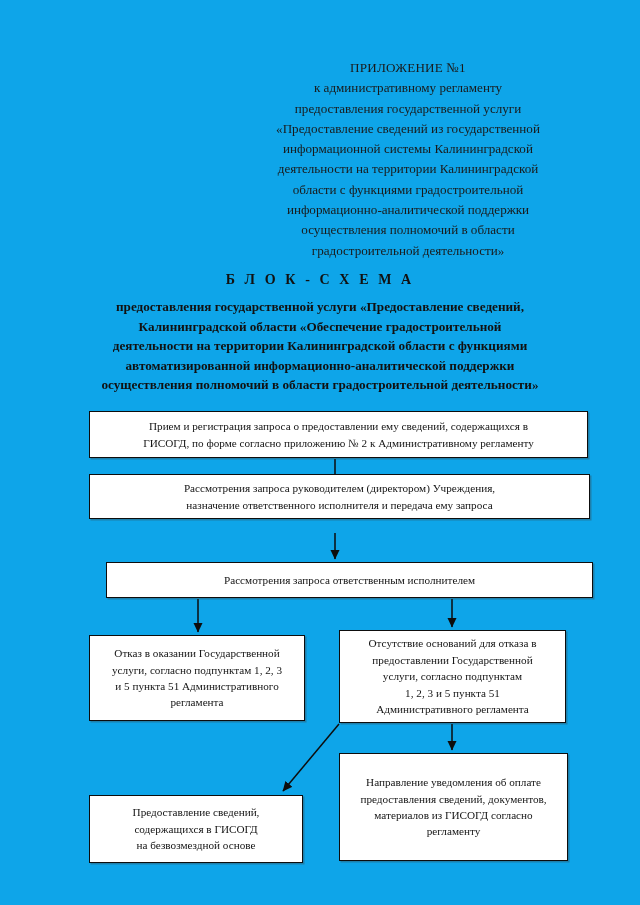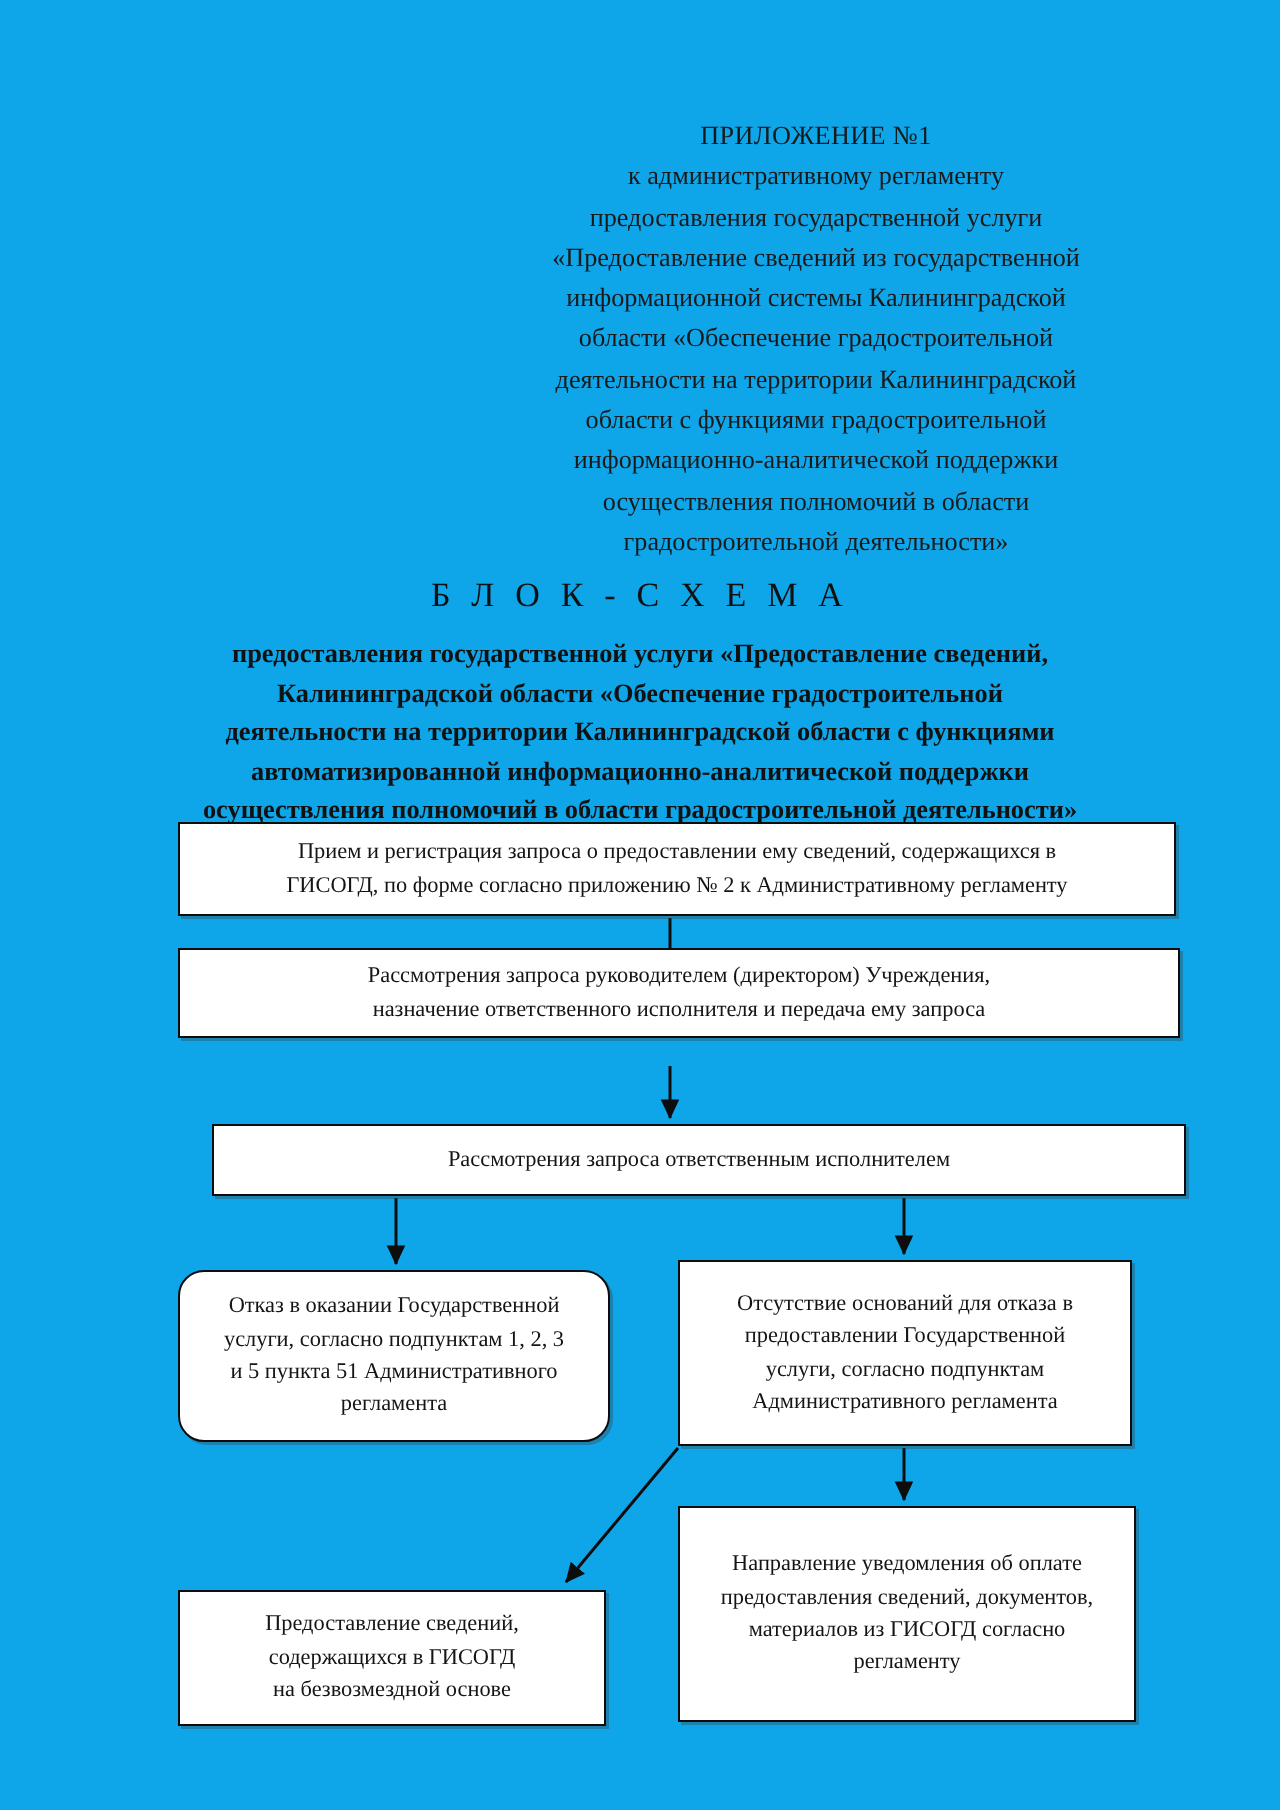--- a/index.html
+++ b/index.html
@@ -38,25 +38,24 @@
 
   
   #scheme-title-wrap {
     position: absolute;
     left: 14px;
     top: 272px;
     width: 612px;
     text-align: center;
   }
   #scheme-heading {
-    font-size: 17px;
-    font-weight: normal;
+    font-size: 14px;
+    font-weight: bold;
     letter-spacing: 3.1px;
     margin-bottom: 9px;
-    margin-top: 16px;
   }
   #scheme-subtitle {
     font-size: 13.2px;
     font-weight: bold;
     line-height: 19.6px;
   }
   #scheme-subtitle .line { white-space: nowrap; }
 
   
   #flow {
@@ -79,21 +78,21 @@
     line-height: 16.4px;
     padding: 2px 7px;
     color: #141414;
     box-shadow: 1.5px 1.5px 0 rgba(60,60,60,0.35);
   }
   .fbox .txt { width: 100%; }
 
   #box-1 { left: 89px;  top: 411px; width: 499px; height: 47px; }
   #box-2 { left: 89px;  top: 474px; width: 501px; height: 45px; }
   #box-3 { left: 106px;  top: 562px; width: 487px; height: 36px; }
-  #box-4 { left: 89px;  top: 635px; width: 216px; height: 86px; border-radius: 13px; }
+  #box-4 { left: 89px;  top: 635px; width: 216px; height: 86px; }
   #box-5 { left: 339px; top: 630px; width: 227px; height: 93px; }
   #box-6 { left: 89px;  top: 795px; width: 214px; height: 68px; }
   #box-7 { left: 339px; top: 753px; width: 229px; height: 108px; }
 
   svg#arrows {
     position: absolute;
     left: 0; top: 0;
     width: 640px; height: 905px;
     pointer-events: none;
   }
@@ -102,21 +101,20 @@
 <body>
 
 <div id="page">
 
   <div id="appendix-block">
     <div class="line" id="appendix-title">ПРИЛОЖЕНИЕ №1</div>
     <div class="line">к административному регламенту</div>
     <div class="line">предоставления государственной услуги</div>
     <div class="line">«Предоставление сведений из государственной</div>
     <div class="line">информационной системы Калининградской</div>
-    <div class="line">области «Обеспечение градостроительной</div>
     <div class="line">деятельности на территории Калининградской</div>
     <div class="line">области с функциями градостроительной</div>
     <div class="line">информационно-аналитической поддержки</div>
     <div class="line">осуществления полномочий в области</div>
     <div class="line">градостроительной деятельности»</div>
   </div>
 
   <div id="scheme-title-wrap">
     <div id="scheme-heading">Б Л О К - С Х Е М А</div>
     <div id="scheme-subtitle">
@@ -177,20 +175,21 @@
         <div>и 5 пункта 51 Административного</div>
         <div>регламента</div>
       </div>
     </div>
 
     <div class="fbox" id="box-5">
       <div class="txt">
         <div>Отсутствие оснований для отказа в</div>
         <div>предоставлении Государственной</div>
         <div>услуги, согласно подпунктам</div>
+        <div>1, 2, 3 и 5 пункта 51</div>
         <div>Административного регламента</div>
       </div>
     </div>
 
     <div class="fbox" id="box-6">
       <div class="txt">
         <div>Предоставление сведений,</div>
         <div>содержащихся в ГИСОГД</div>
         <div>на безвозмездной основе</div>
       </div>

